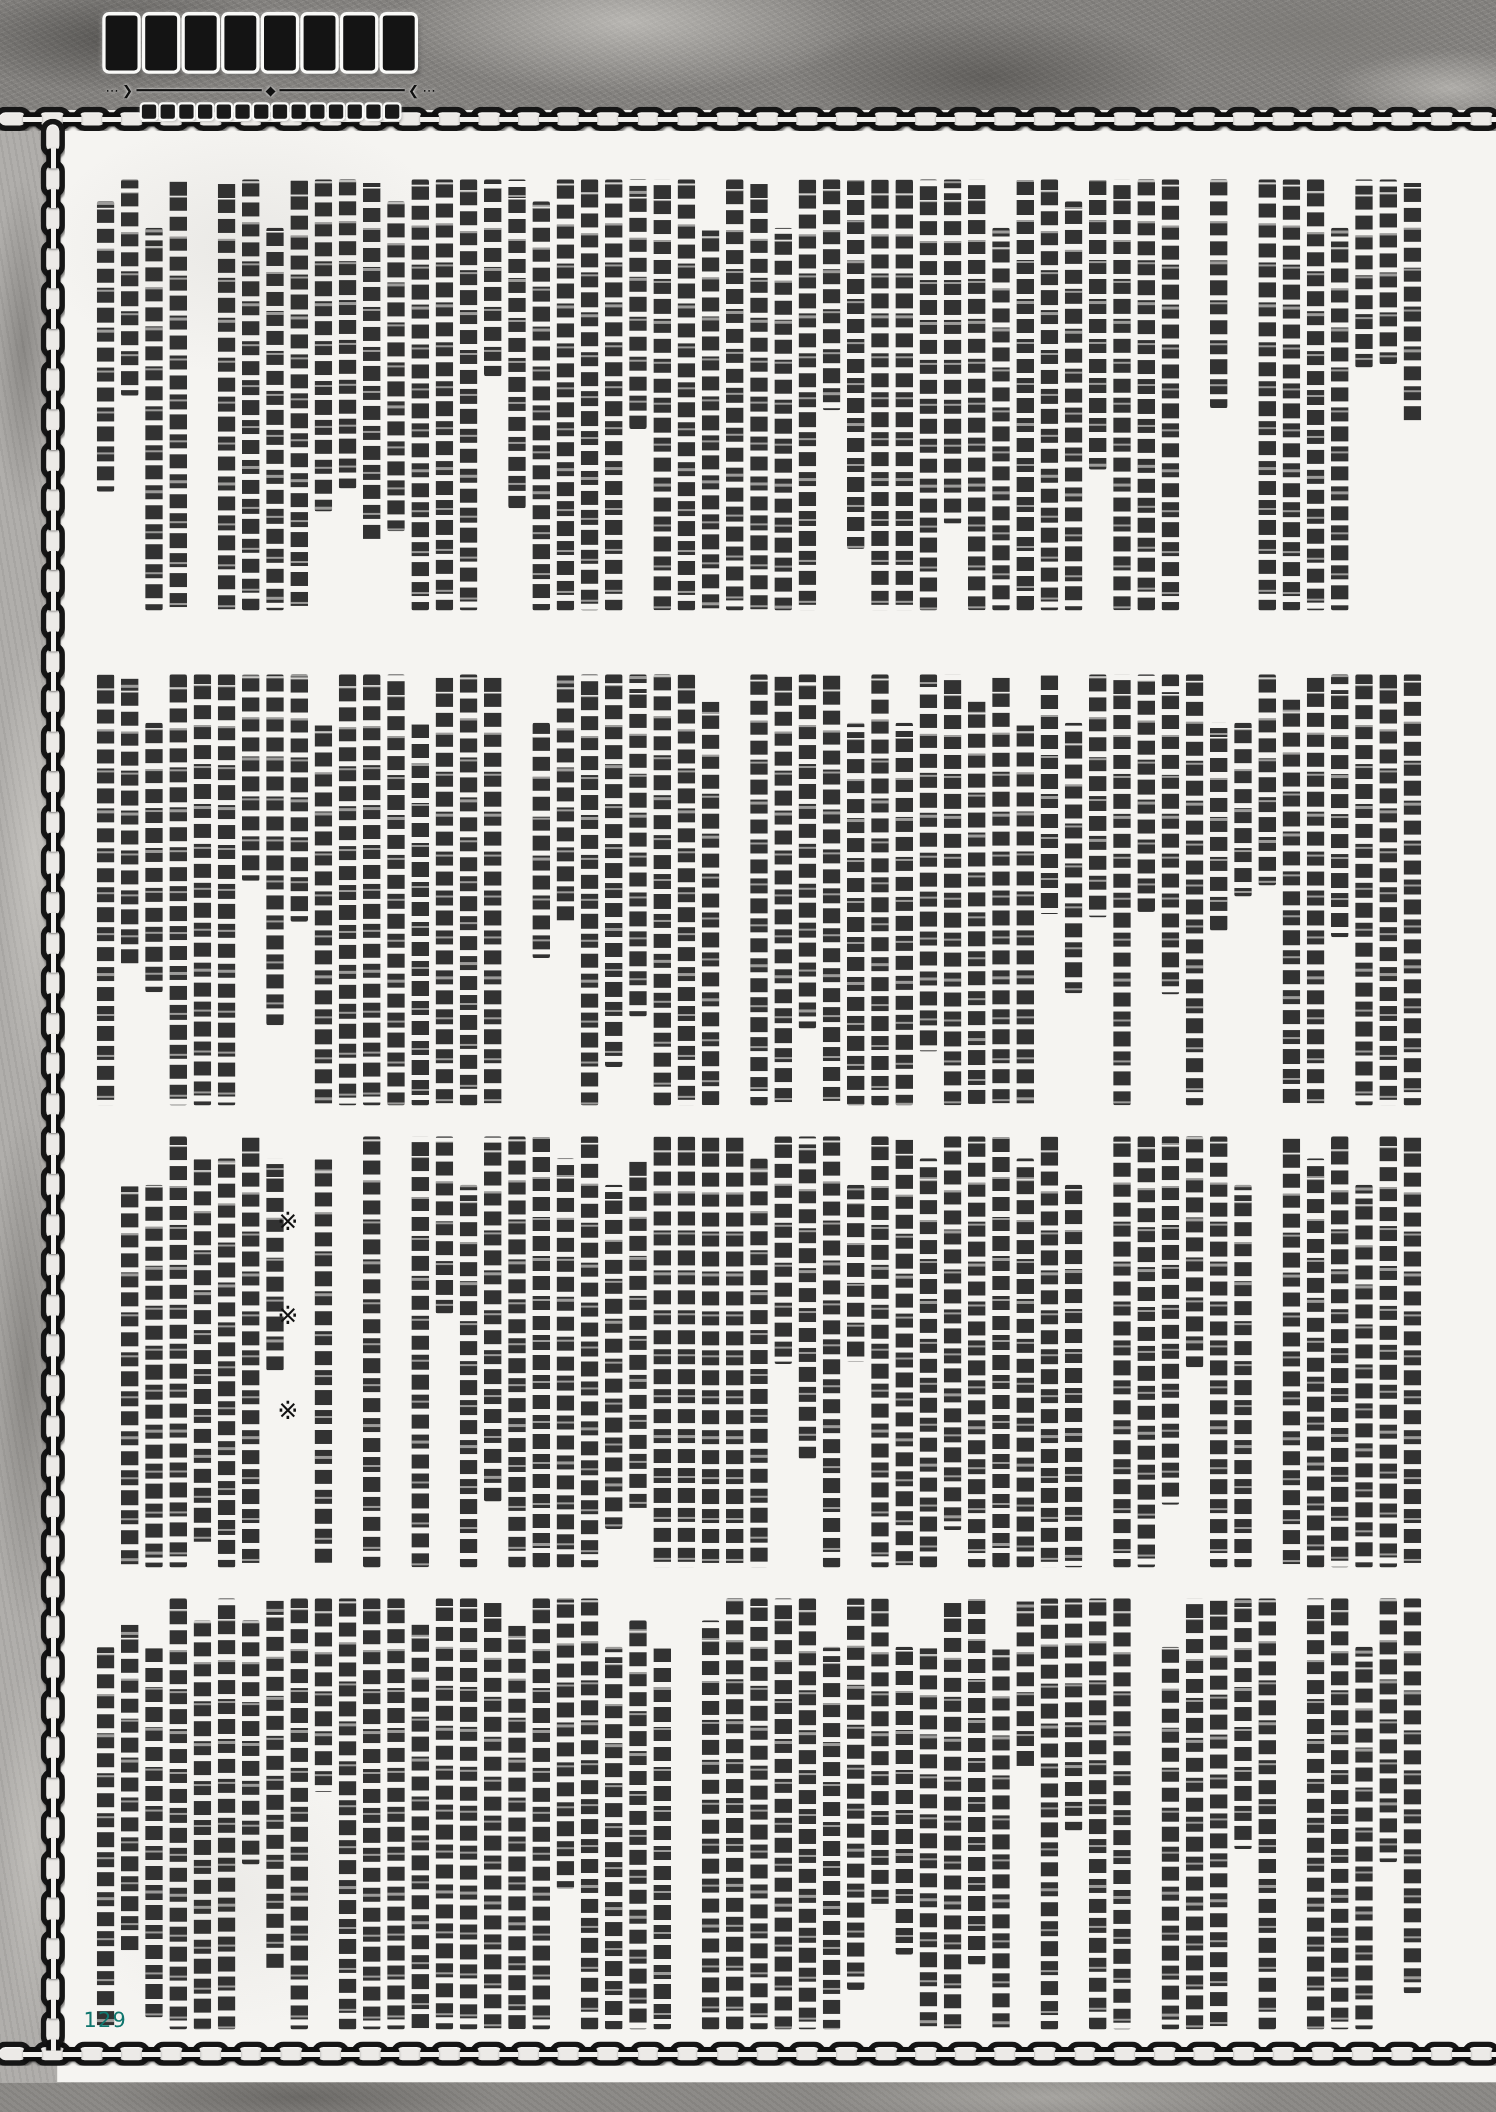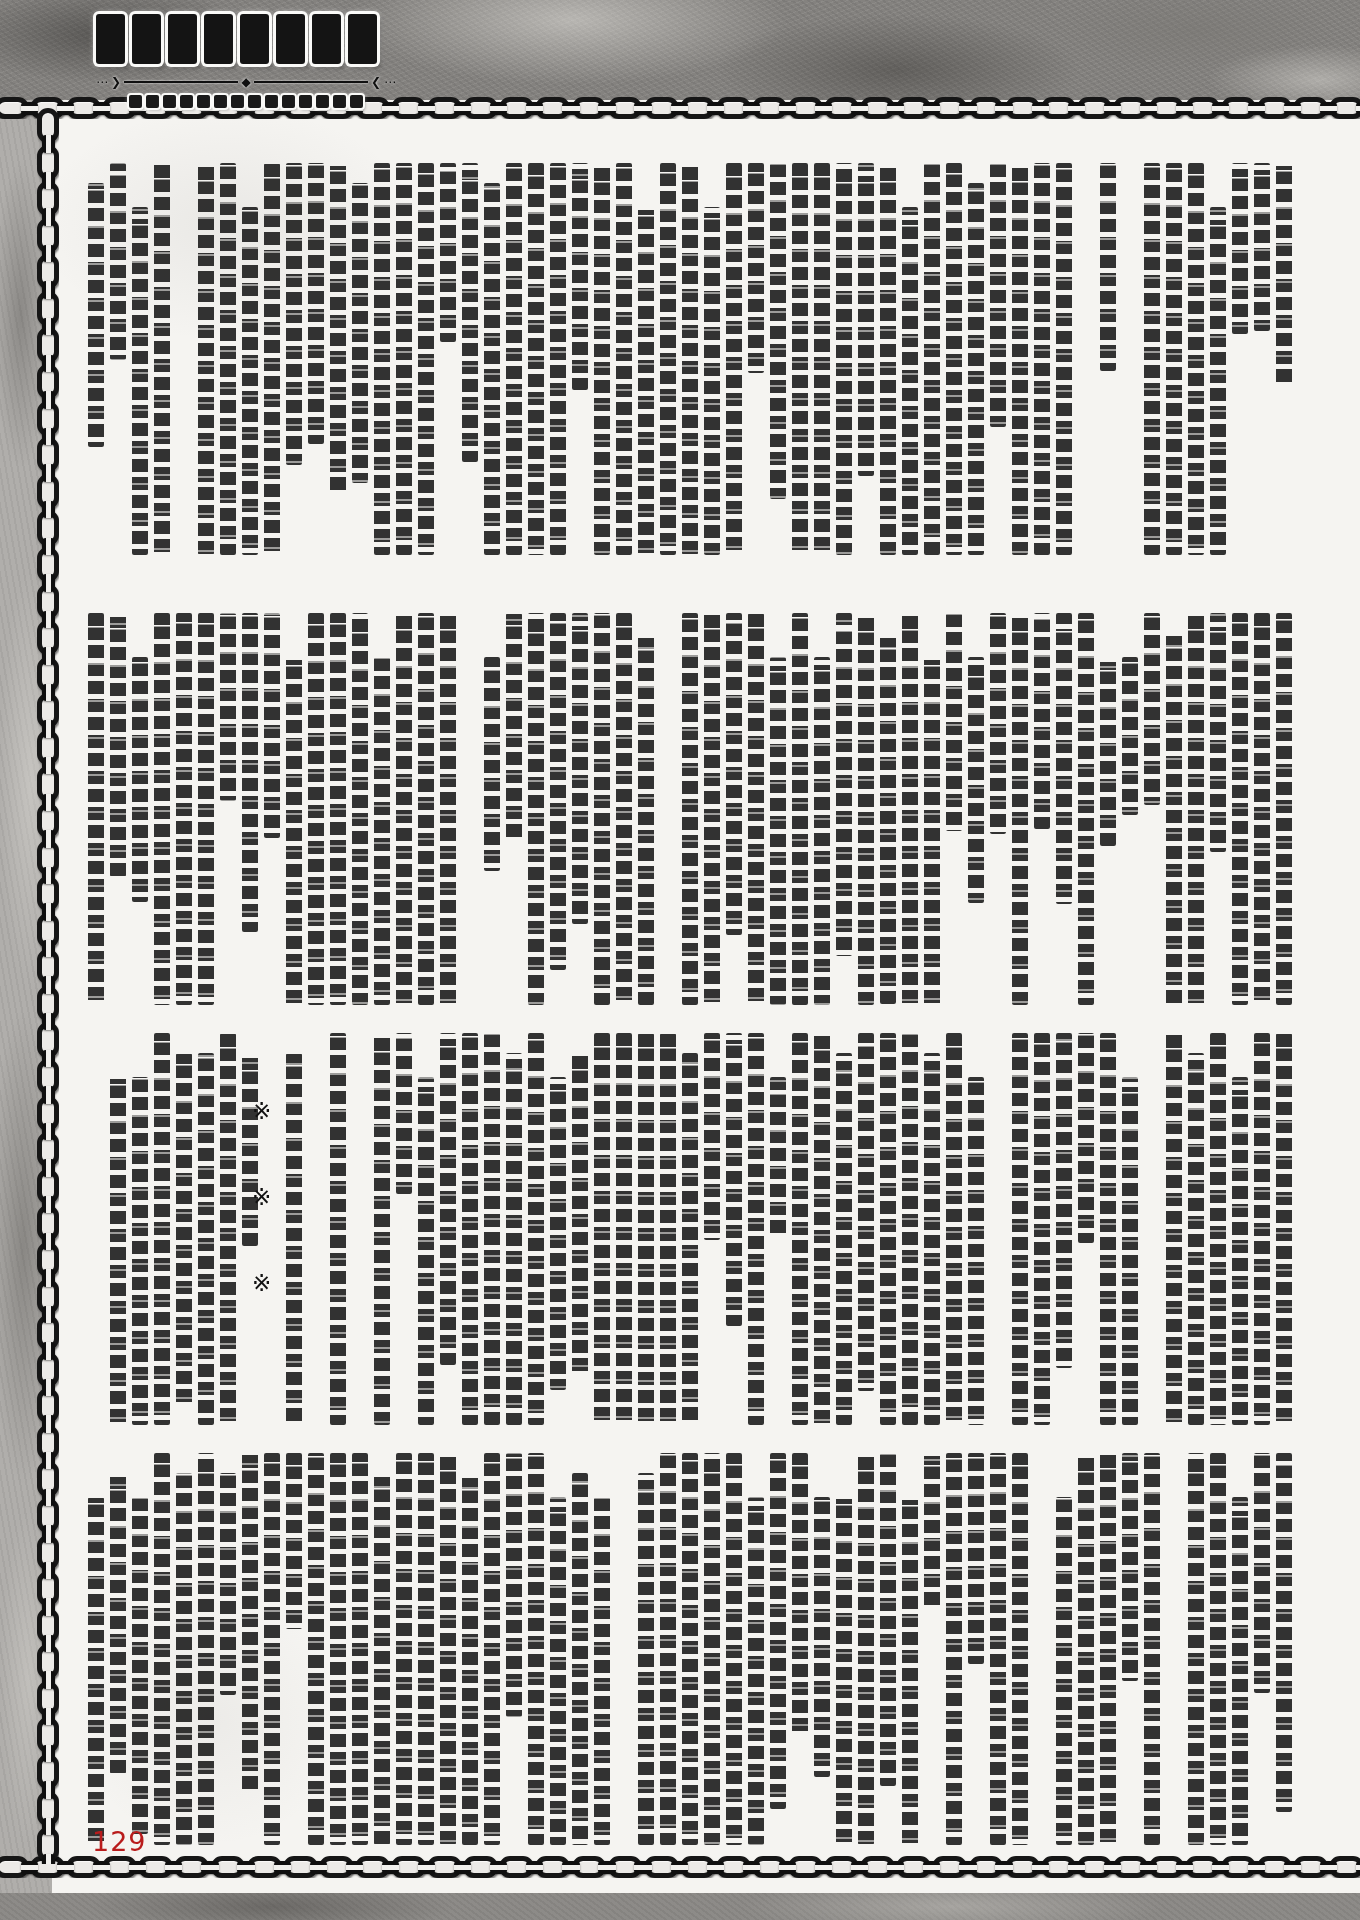--- a/index.html
+++ b/index.html
@@ -71,21 +71,21 @@
     background-image:
       repeating-linear-gradient(to bottom, rgba(245,244,241,.55) 0 2px, transparent 2px 37px),
       repeating-linear-gradient(to bottom, rgba(245,244,241,0) 0 1px, #242424 1px 14px, rgba(245,244,241,0) 14px 18px);}
 
   
   .section-marks{position:absolute;left:252px;top:1100px;display:flex;flex-direction:column;
       gap:63px;color:#111;font-size:23px;line-height:1;
       font-family:"DejaVu Sans", sans-serif;z-index:3;}
 
   
-  .page-number{position:absolute;left:92px;top:1826px;font-size:27px;color:#b91c1c;
+  .page-number{position:absolute;left:76px;top:1826px;font-size:19px;color:#0f766e;
       letter-spacing:1px;z-index:6;font-family:"DejaVu Sans", sans-serif;}
 </style>
 </head>
 <body>
 
 <div class="page">
 
   <div class="tex tex-top"></div>
   <div class="tex tex-bottom"></div>
   <div class="tex tex-left"></div>

